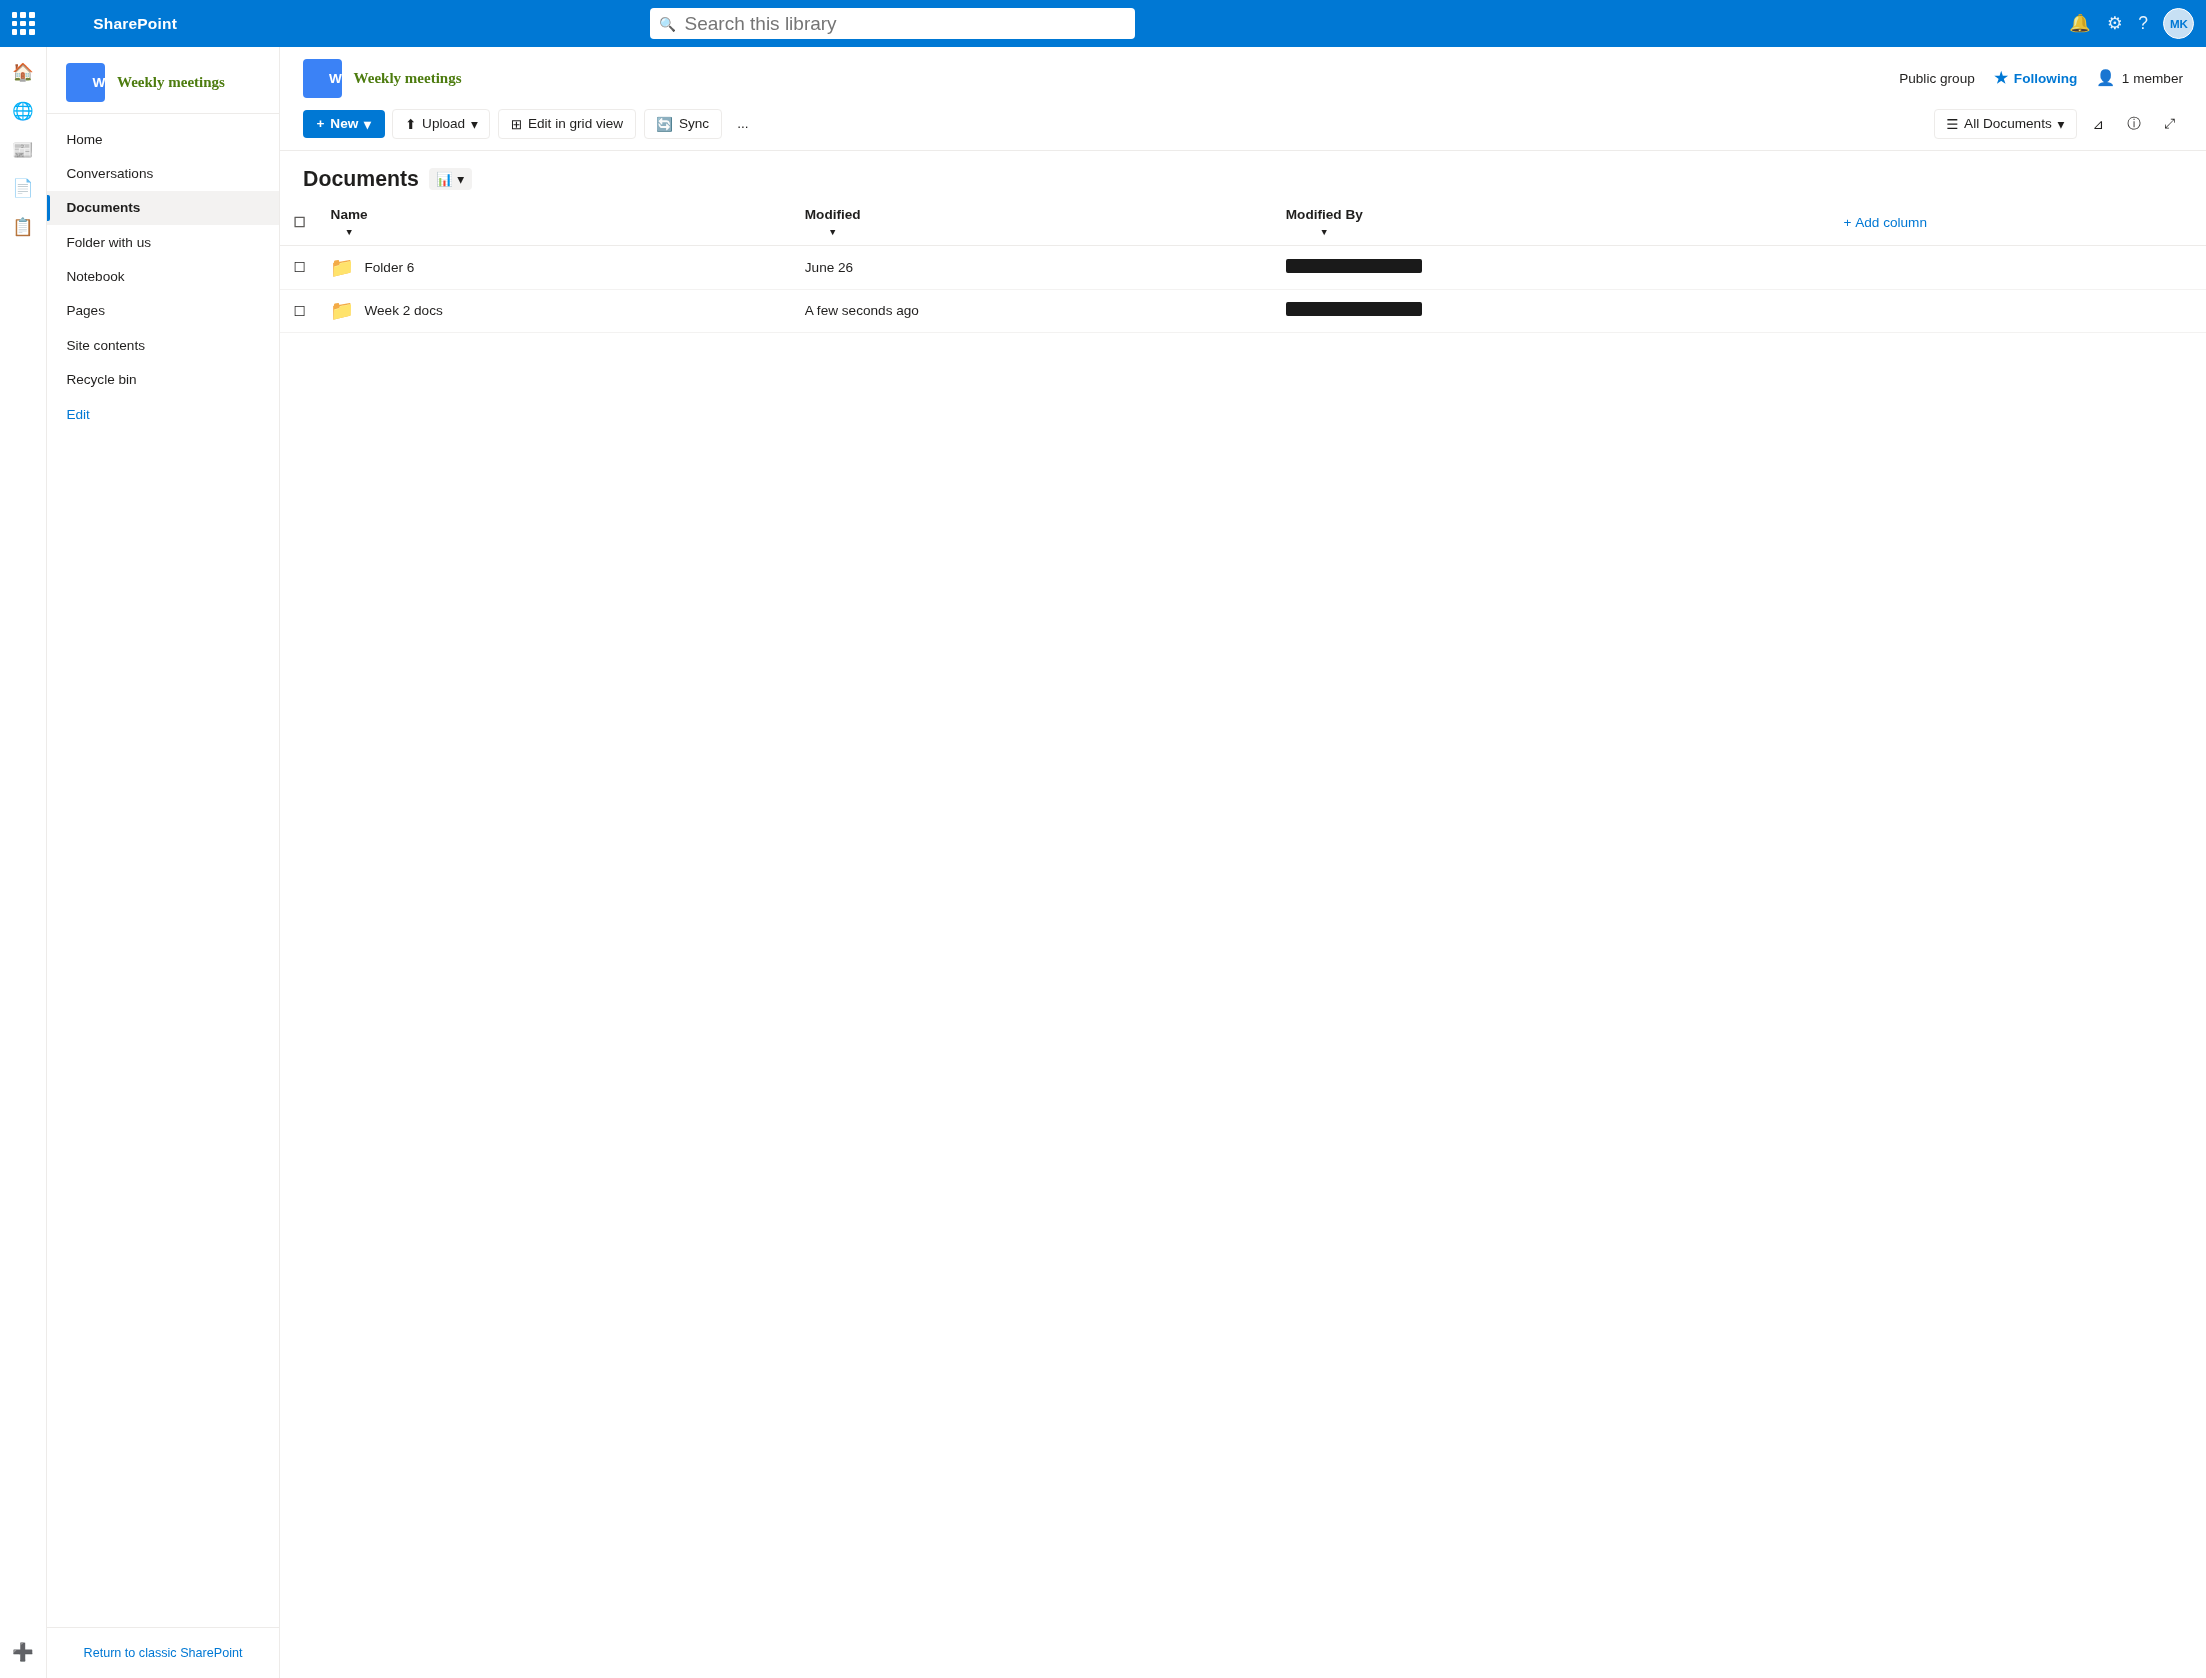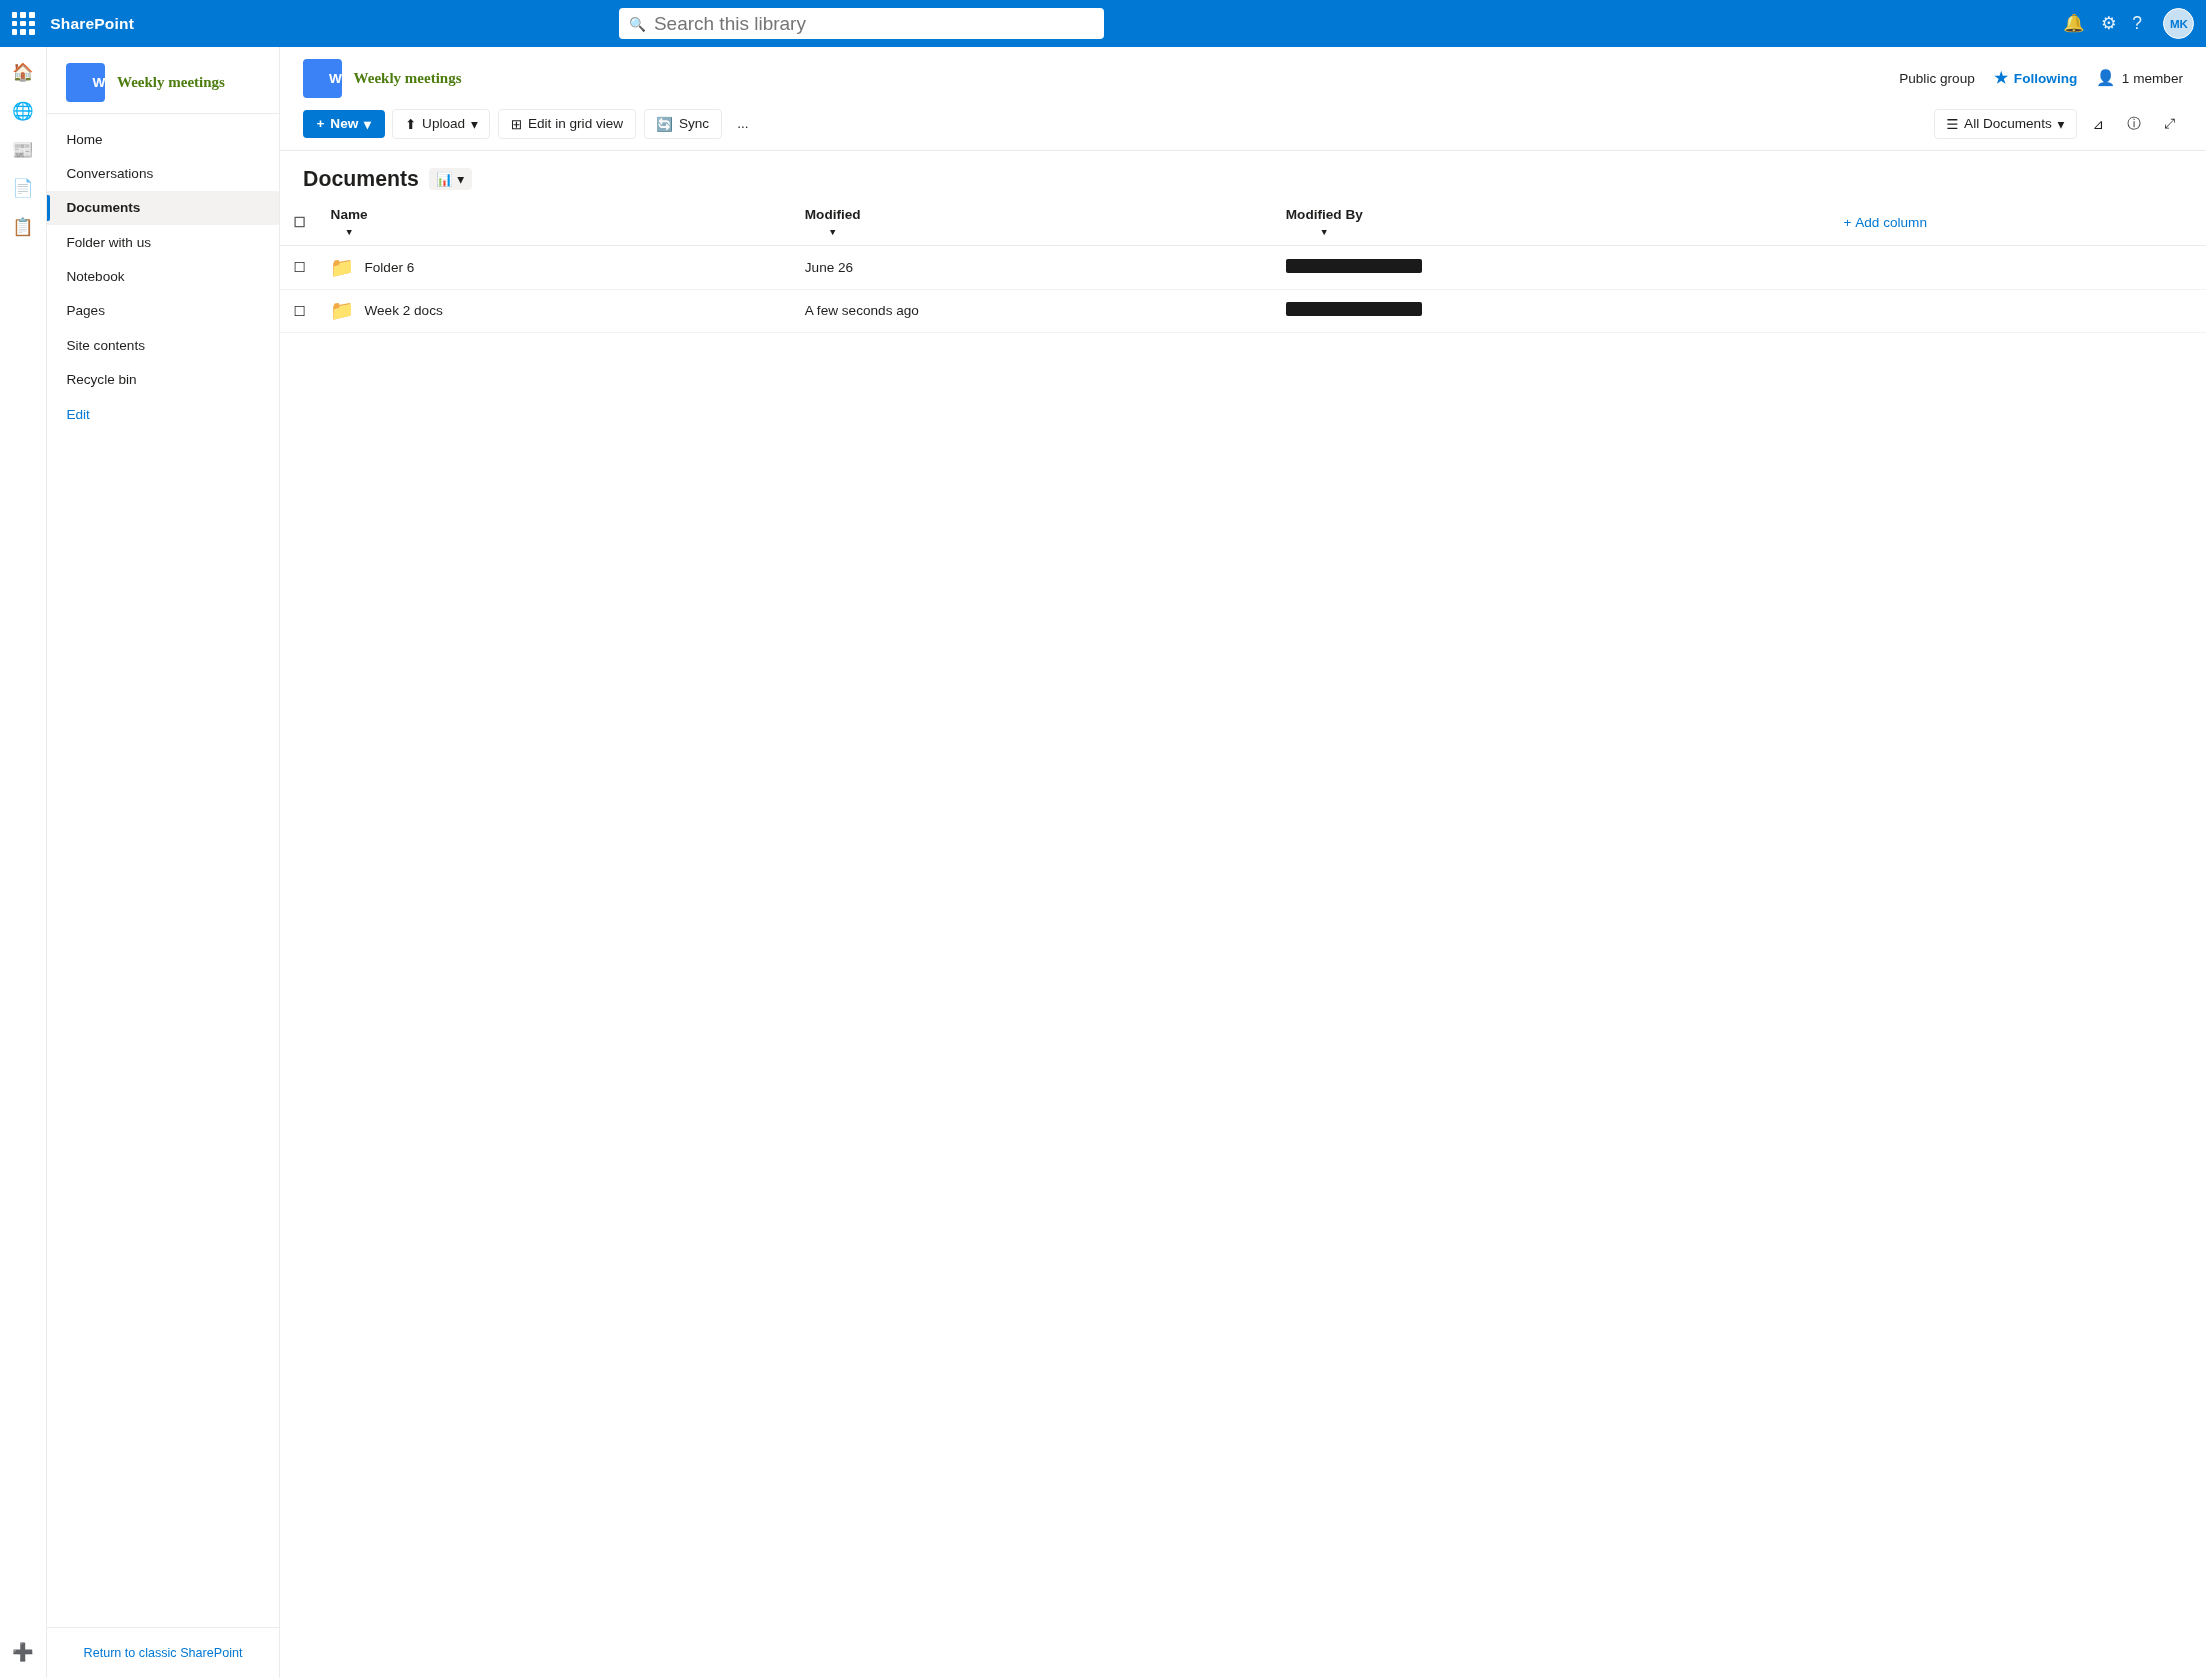--- a/index.html
+++ b/index.html
@@ -18,21 +18,21 @@
     }
     .topbar-waffle {
       display: grid;
       grid-template-columns: repeat(3,5.8px);
       grid-template-rows: repeat(3,5.8px);
       gap: 2.9px;
       cursor: pointer;
       margin-right: 3.9px;
     }
     .topbar-waffle span { background: white; border-radius: 1px; }
-    .topbar-logo { font-size: 15.5px; font-weight: 600; letter-spacing: 0.2px; white-space: nowrap; }
+    .topbar-logo { font-size: 15.5px; font-weight: 600; letter-spacing: 0.2px; white-space: nowrap; margin-left: 43px; }
     .topbar-search {
       flex: 1;
       max-width: 485px;
       background: white;
       border-radius: 3.9px;
       display: flex;
       align-items: center;
       padding: 0 9.7px;
       height: 31px;
       margin: 0 auto;
@@ -49,21 +49,20 @@
     .topbar-right { display: flex; align-items: center; gap: 15.5px; margin-left: auto; }
     .topbar-icon { color: white; cursor: pointer; font-size: 17.5px; opacity: 0.9; }
     .topbar-avatar {
       width: 31px; height: 31px;
       border-radius: 50%;
       border: 1.9px solid white;
       background: #c7e0f4;
       display: flex; align-items: center; justify-content: center;
       font-size: 11.6px; font-weight: 600; color: #0078d4;
       cursor: pointer;
-      margin-left: 6px;
     }
 
     
     .main-layout {
       display: flex;
       flex: 1;
       overflow: hidden;
     }
 
     

